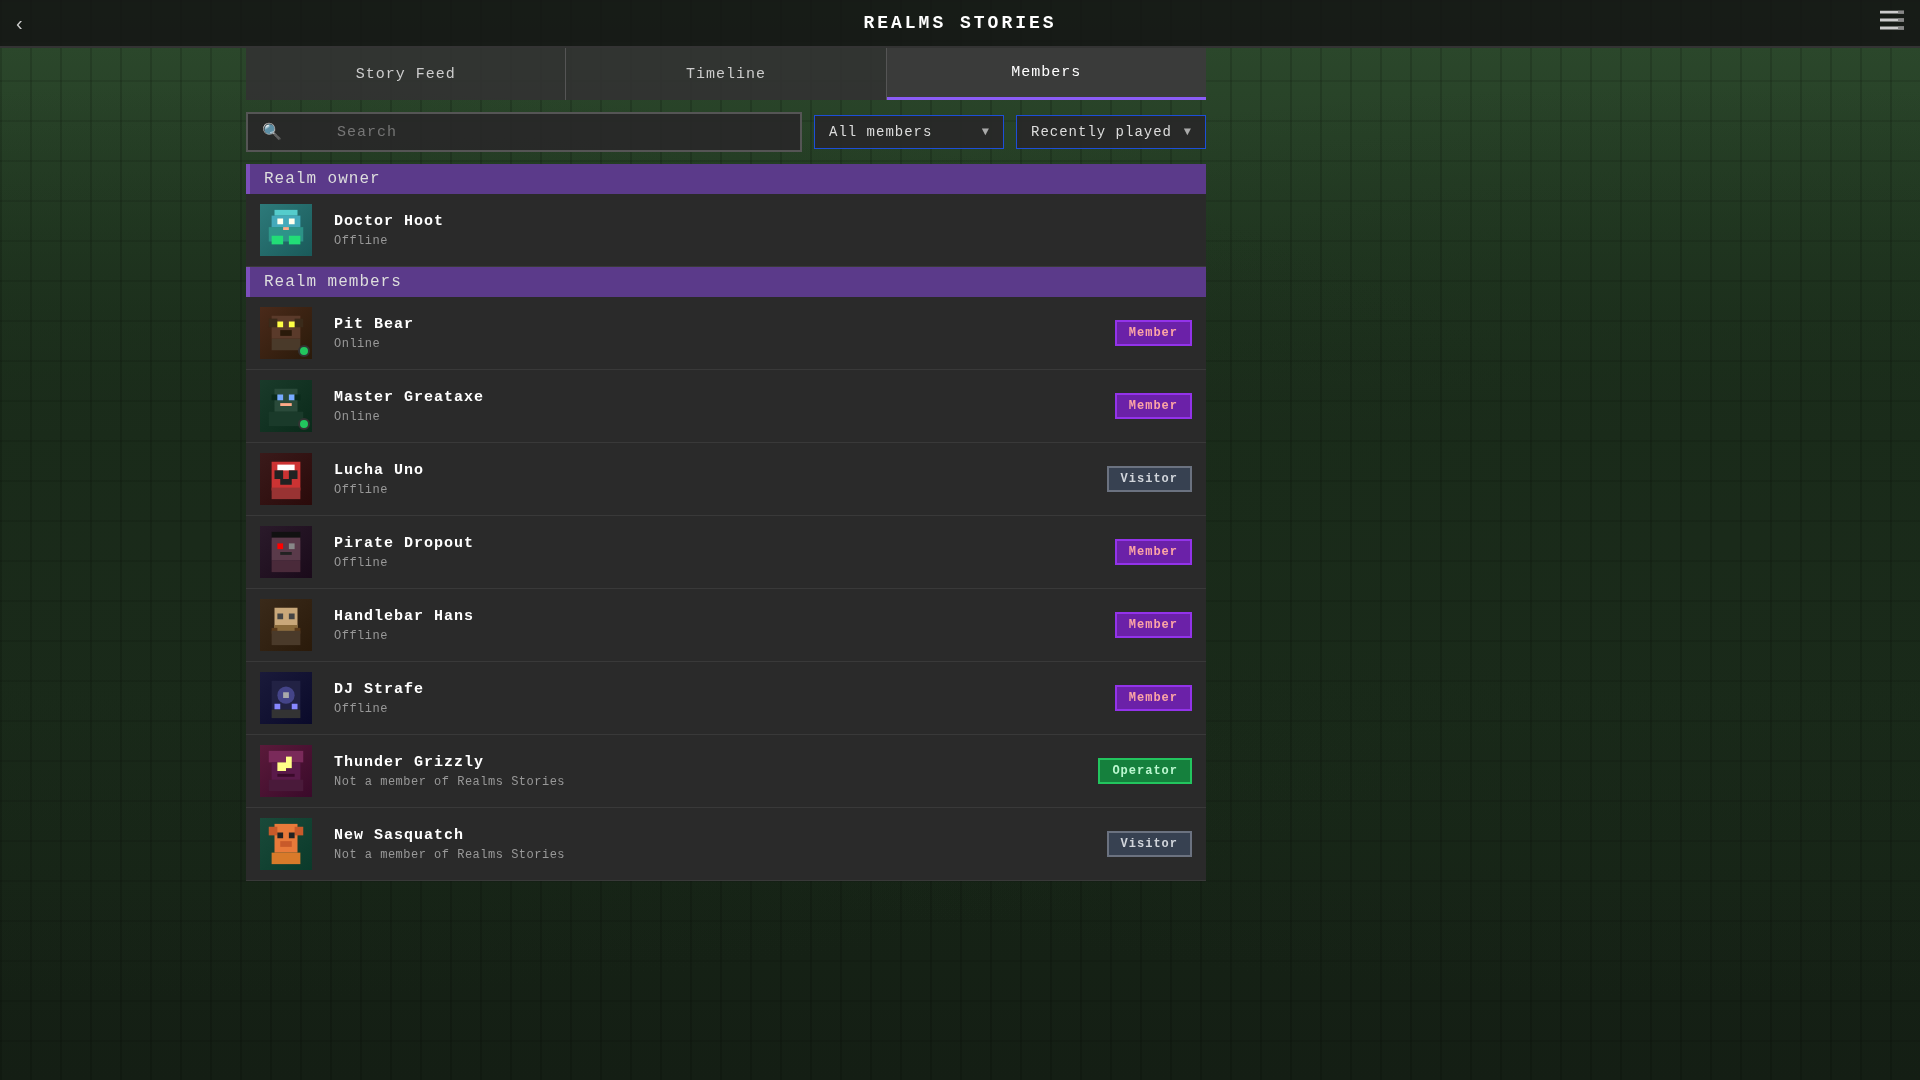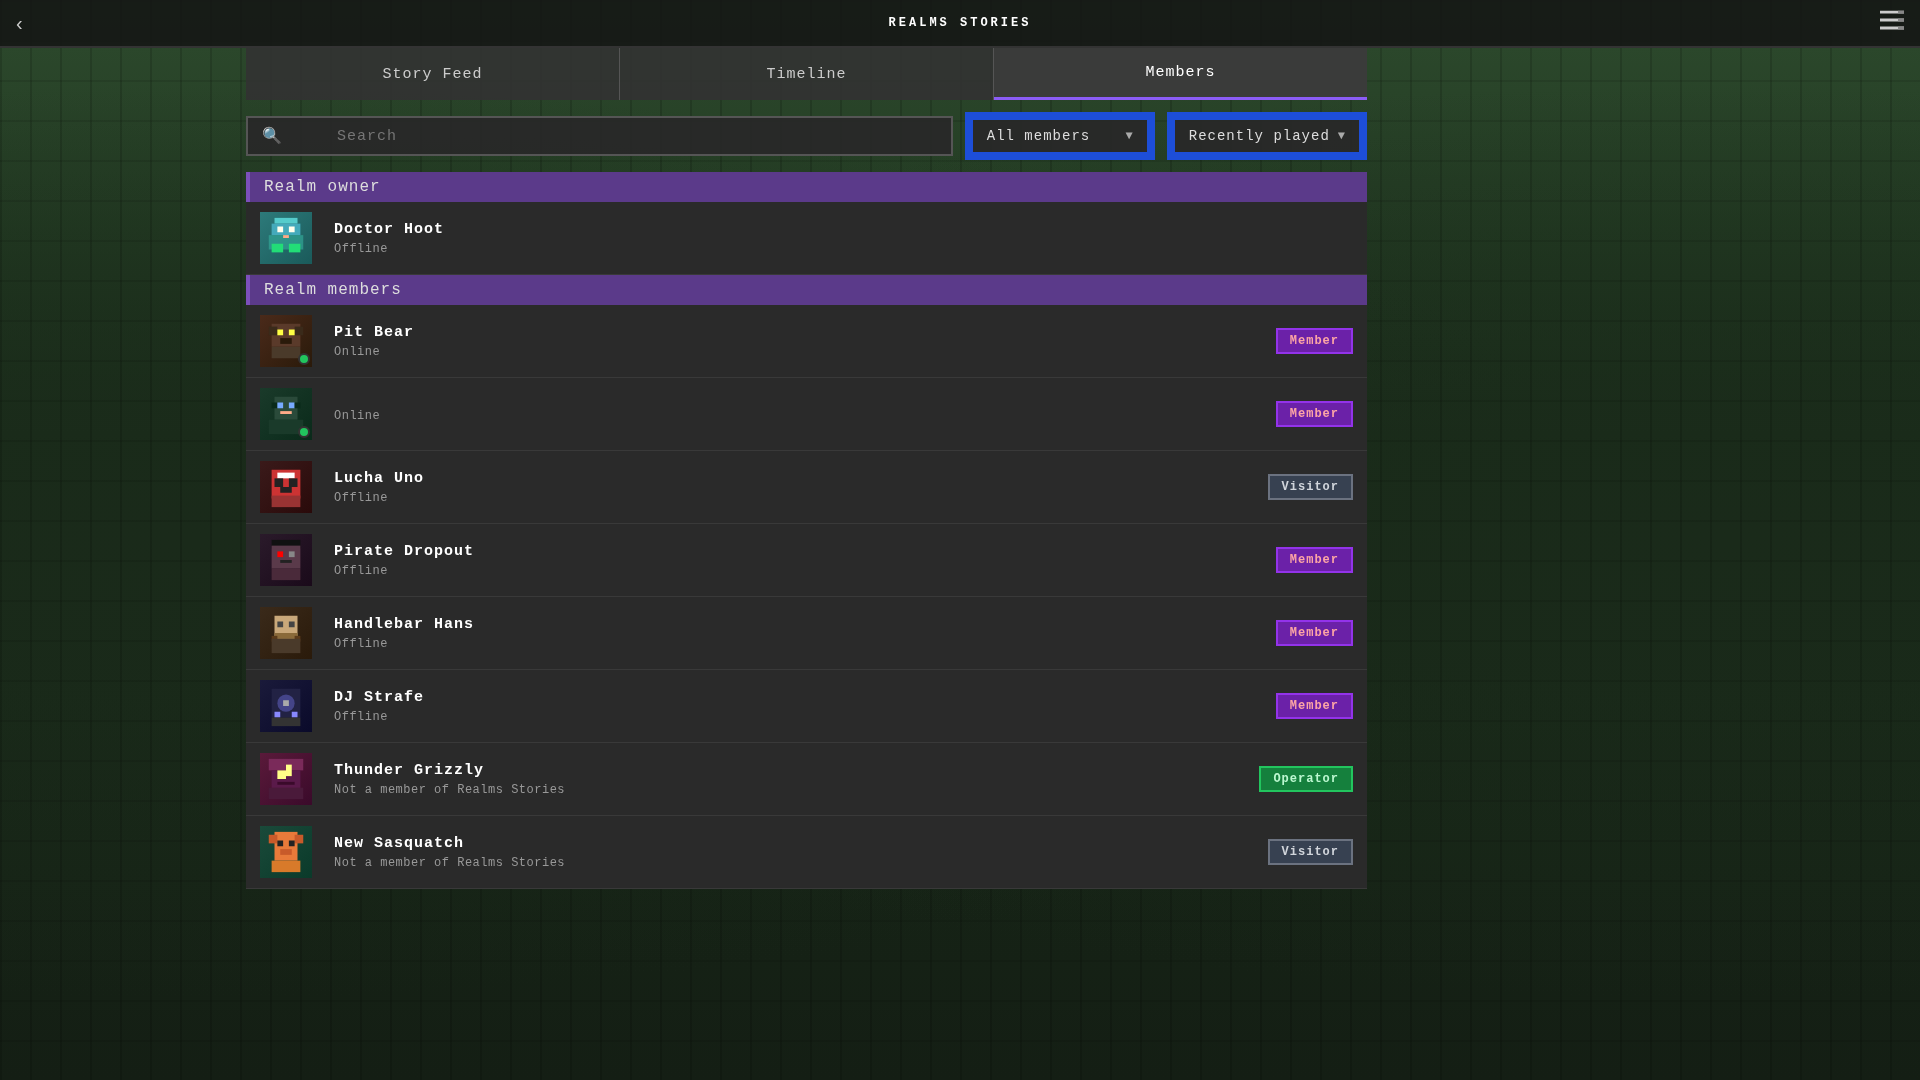--- a/index.html
+++ b/index.html
@@ -66,31 +66,31 @@
       transform: translateY(-50%);
       color: #ccc;
       font-size: 20px;
       cursor: pointer;
       background: none;
       border: none;
     }
 
     .page-title {
       color: #ffffff;
-      font-size: 12px;
+      font-size: 18px;
       font-weight: bold;
       letter-spacing: 3px;
       text-transform: uppercase;
     }
 
     .main-panel {
       position: absolute;
       top: 48px;
       left: 246px;
-      width: 1121px;
+      width: 960px;
       bottom: 0;
       z-index: 5;
     }
 
     
     .tabs {
       display: flex;
       height: 52px;
       background: rgba(50, 50, 50, 0.9);
     }
@@ -150,21 +150,21 @@
       font-family: 'Courier New', monospace;
       letter-spacing: 1px;
       margin-left: 45px;
     }
 
     .dropdown {
       display: flex;
       align-items: center;
       justify-content: space-between;
       background: rgba(40, 40, 40, 0.95);
-      border: 8px solid #1d4ed8;
+      border: 1px solid #1d4ed8;
       padding: 8px 14px;
       cursor: pointer;
       gap: 8px;
       min-width: 190px;
     }
 
     .dropdown-text {
       color: #ddd;
       font-size: 14px;
       letter-spacing: 1px;
@@ -379,20 +379,21 @@
             <rect x="5" y="4" width="2" height="2" fill="#7af"></rect>
             <rect x="9" y="4" width="2" height="2" fill="#7af"></rect>
             <rect x="11" y="4" width="2" height="2" fill="#0a2a1a"></rect>
             <rect x="6" y="7" width="4" height="1" fill="#fa8"></rect>
             <rect x="2" y="10" width="12" height="5" fill="#1a3a2a"></rect>
           </svg>
         </div>
         <div class="online-dot"></div>
       </div>
       <div class="member-info">
+        <div class="member-name">Master Greataxe</div>
         <div class="member-status">Online</div>
       </div>
       <div class="badge badge-member">Member</div>
     </div>
 
     <div class="member-row">
       <div class="avatar-wrap">
         <div style="width:52px;height:52px;background:linear-gradient(135deg,#3a1a1a,#2a0a0a);display:flex;align-items:center;justify-content:center;">
           <svg width="46" height="46" viewBox="0 0 16 16">
             <rect x="3" y="2" width="10" height="10" fill="#c33"></rect>

